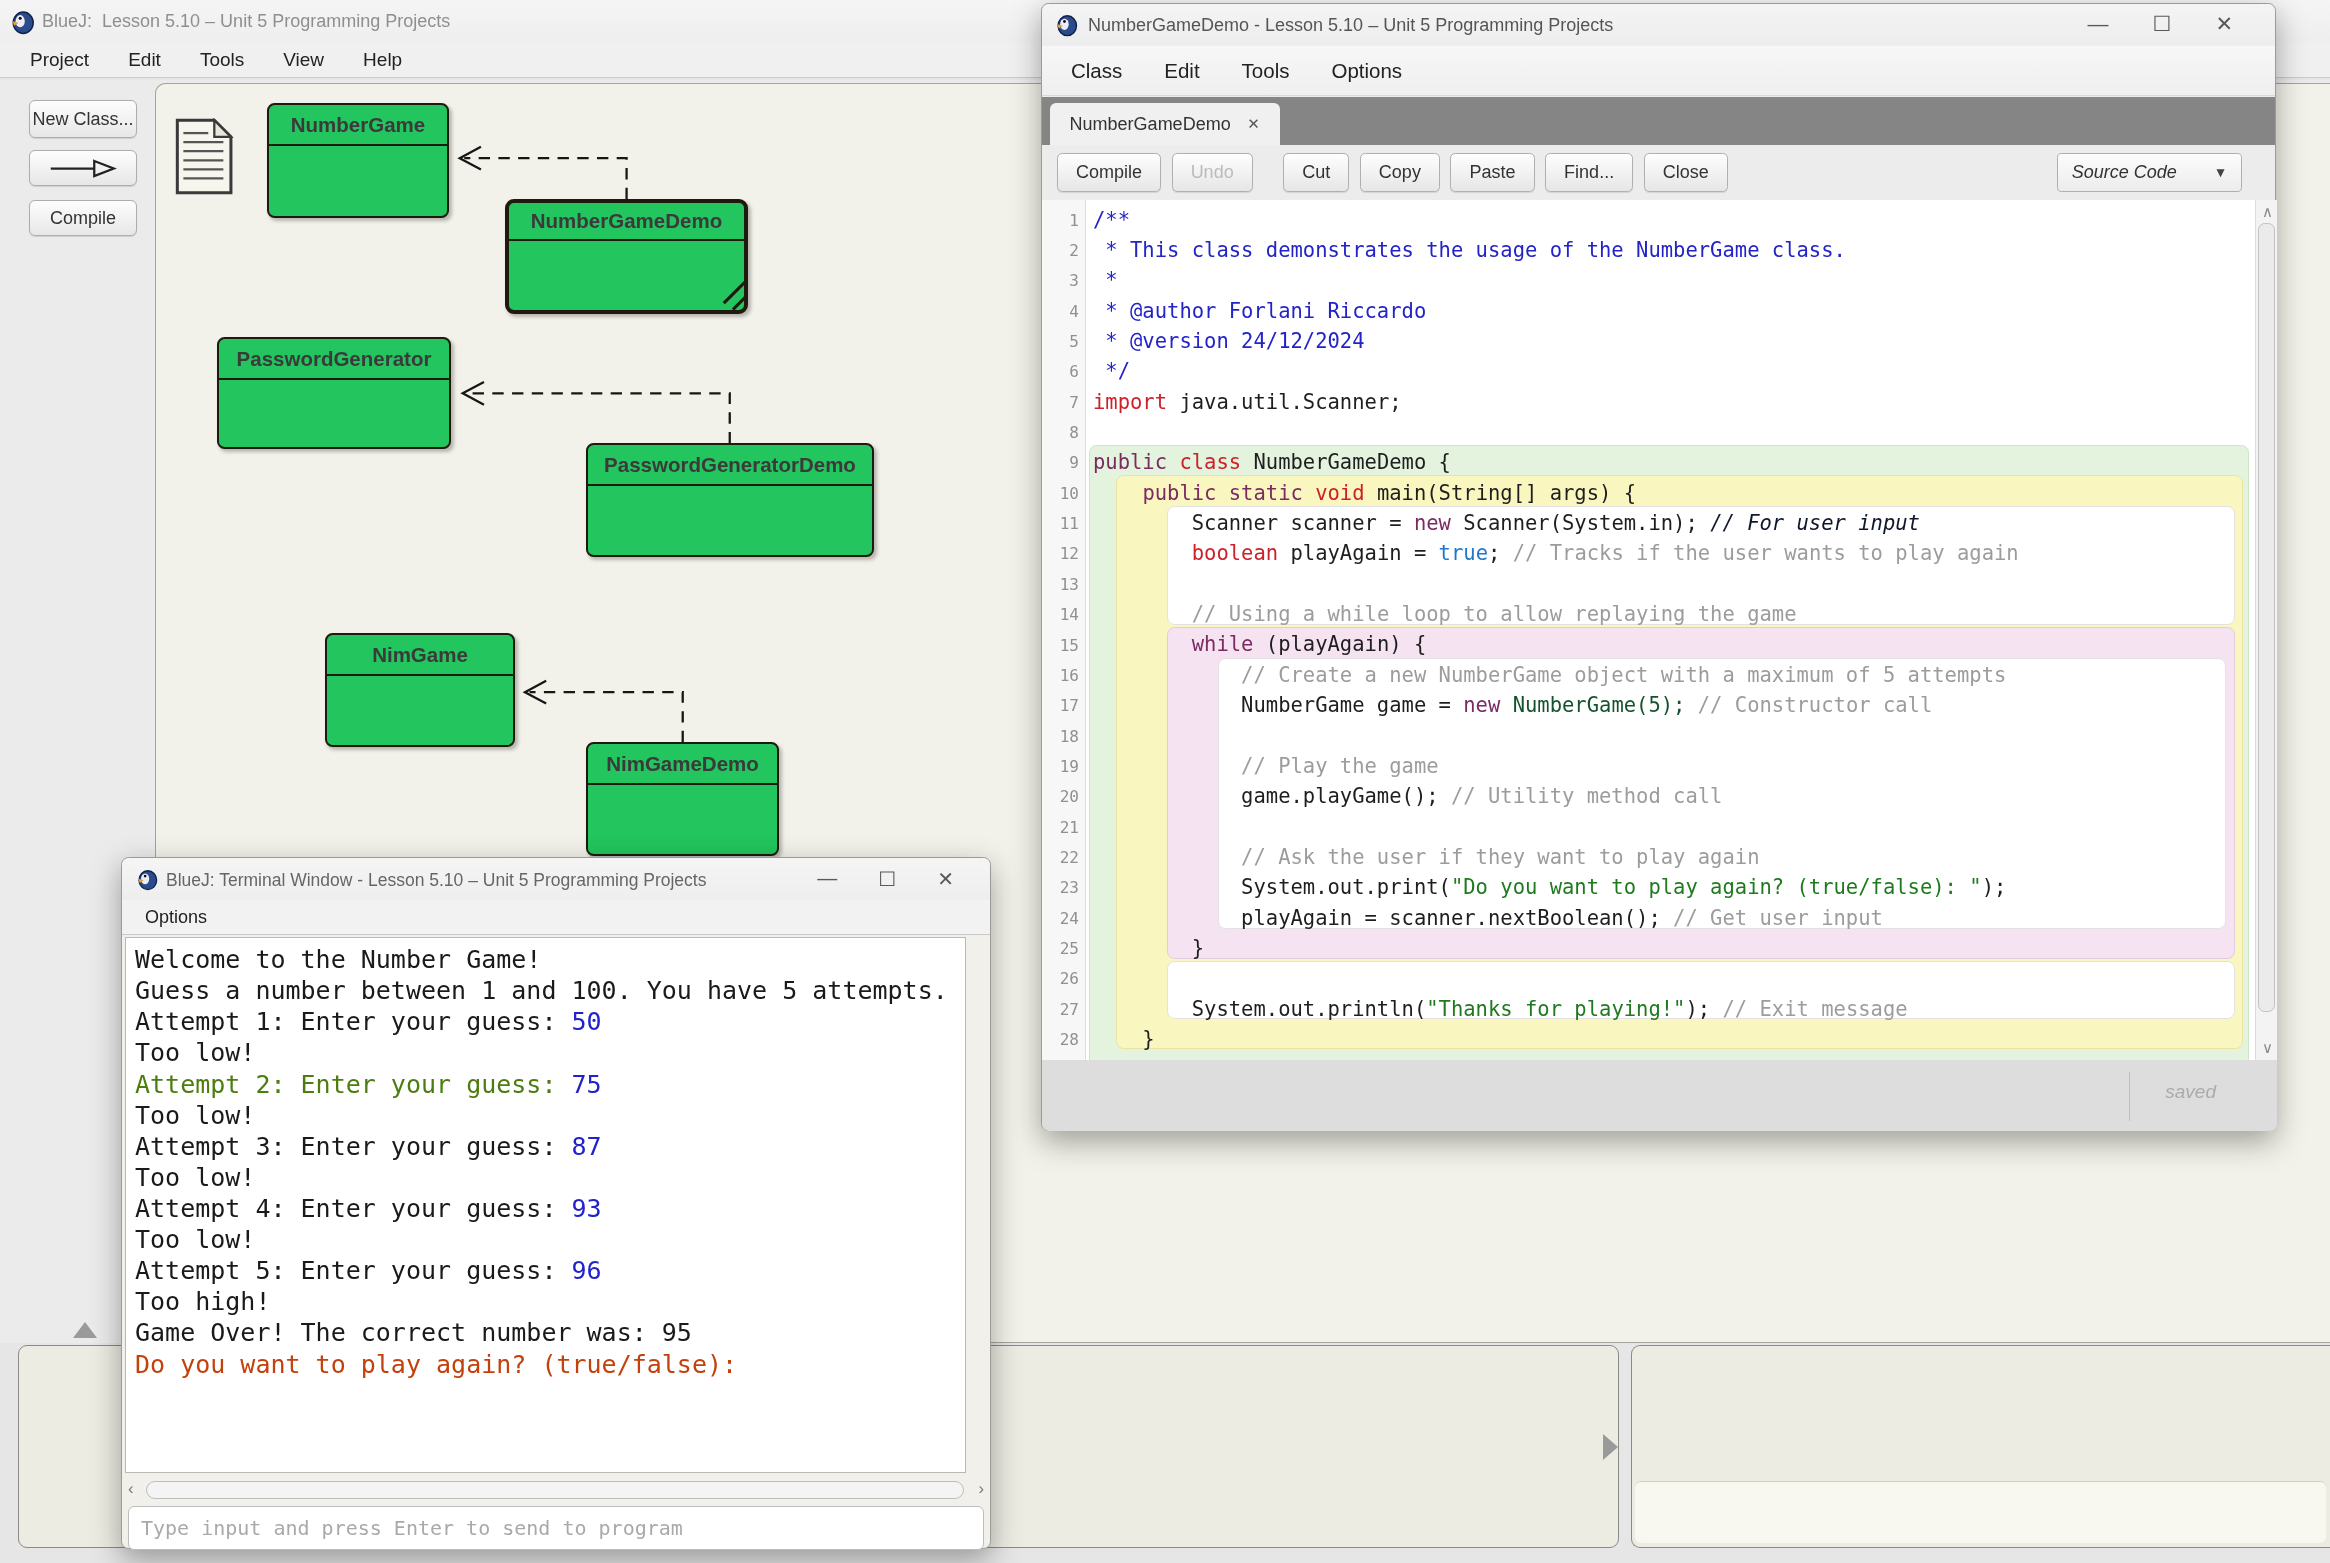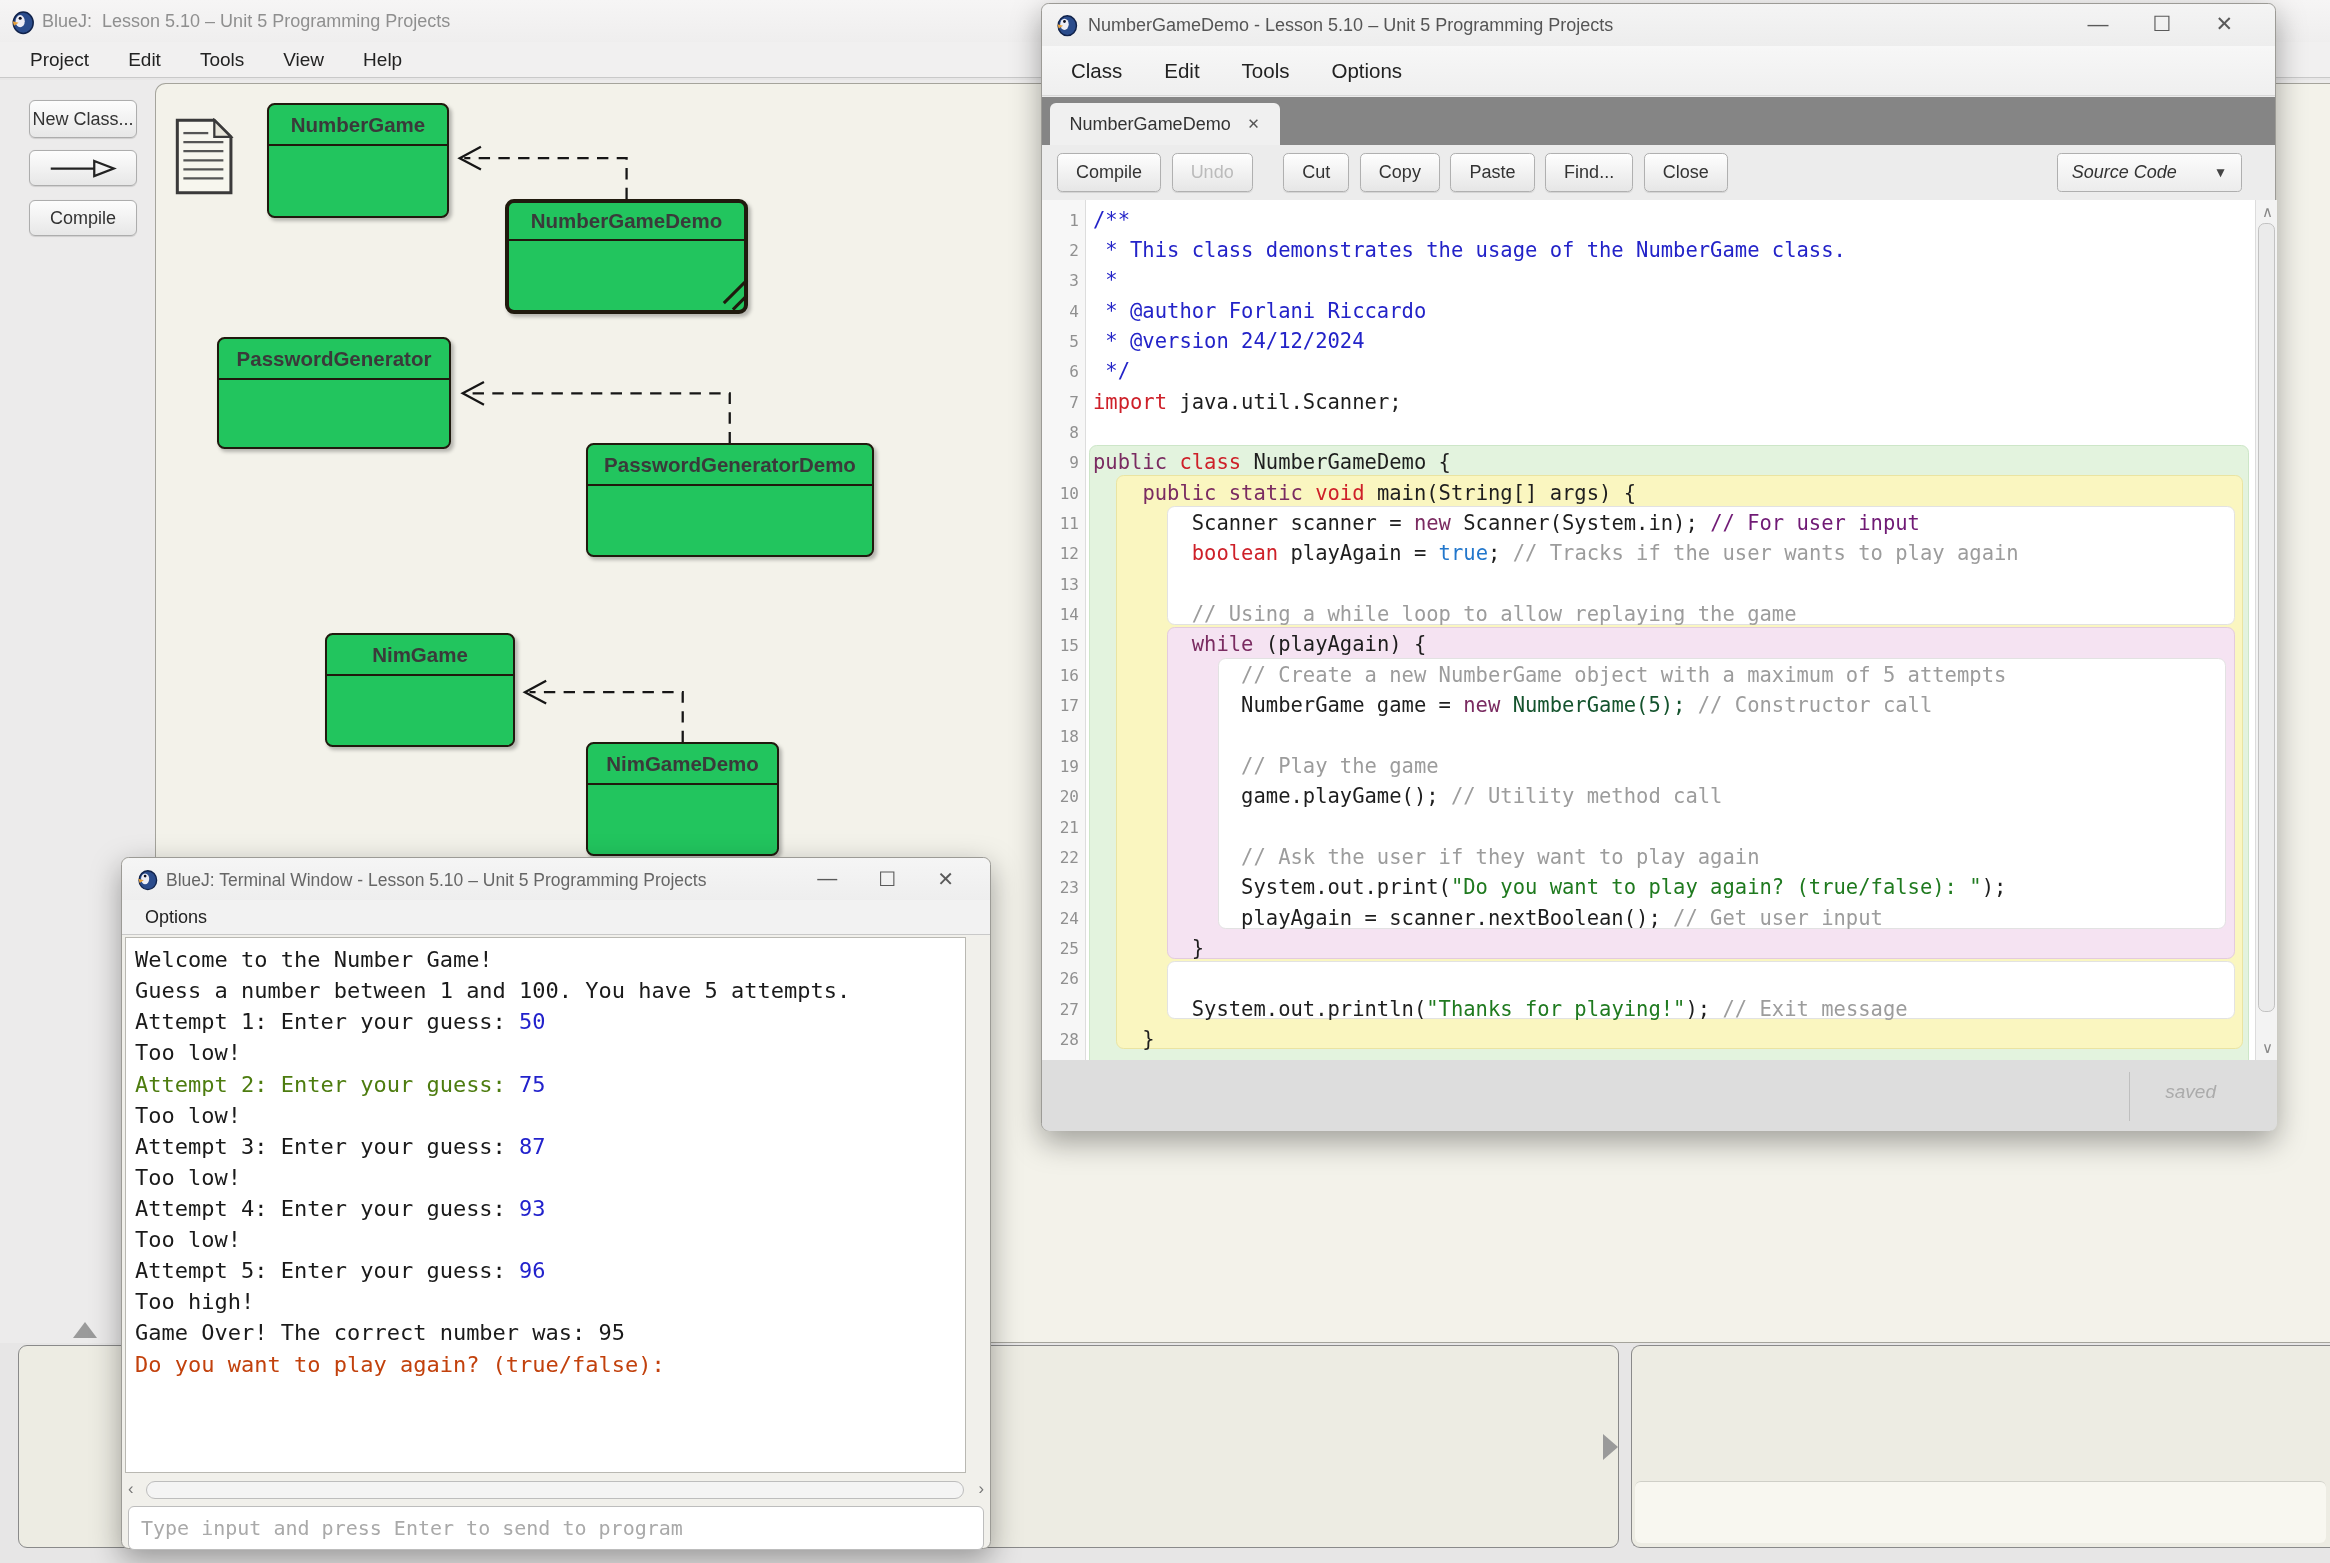--- a/index.html
+++ b/index.html
@@ -80,21 +80,21 @@
 
   
   #terminal { left:121px; top:857px; width:870px; height:692px; }
   #term-titlebar { left:0; top:0; width:100%; height:42px; background:linear-gradient(#F5F5F5,#EEE);
      border-radius:7.6px 7.6px 0 0; }
   #term-title { left:44px; top:12px; font-size:17.5px; color:#666; white-space:pre; }
   #term-menubar { left:0; top:42px; width:100%; height:35px; background:#F2F2F2;
      border-bottom:1.5px solid #C9C9C9; display:flex; align-items:center; padding-left:23px; }
   #term-menubar .menu-item { font-size:18px; }
   #term-content { left:3px; top:79px; width:841px; height:536px; background:#FFF; border:0.8px solid #B9B8B2; overflow:hidden; }
-  .term-line { position:absolute; left:9px; font-family:"DejaVu Sans Mono",monospace; font-size:22px;
+  .term-line { position:absolute; left:9px; font-family:"DejaVu Sans Mono",monospace; font-size:25px;
      line-height:31px; white-space:pre; }
   #term-hscroll { left:6px; top:621px; width:856px; height:21px; }
   #term-hthumb { left:18px; top:1.5px; width:818px; height:18px; background:#F4F4F4; border:0.8px solid #BDBDBD; border-radius:9px; }
   .hchev { position:absolute; top:0px; font-size:16.7px; color:#777; }
   #term-input { left:6px; top:648px; width:856px; height:44px; background:#FFF; border:0.8px solid #BDBDBD;
      border-radius:6px; display:flex; align-items:center; padding-left:12px;
      font-family:"DejaVu Sans Mono",monospace; font-size:20px; color:#A9A9A9; }
 
   svg { position:absolute; pointer-events:none; }
 </style>
@@ -236,21 +236,21 @@
           <div class="code-line" style="top: 4.6px; left: 6px;"><span style="color: rgb(35, 35, 200);">/**</span></div>
           <div class="code-line" style="top: 35px; left: 6px;"><span style="color: rgb(35, 35, 200);"> * This class demonstrates the usage of the NumberGame class.</span></div>
           <div class="code-line" style="top: 65px; left: 6px;"><span style="color: rgb(35, 35, 200);"> *</span></div>
           <div class="code-line" style="top: 96px; left: 6px;"><span style="color: rgb(35, 35, 200);"> * @author Forlani Riccardo</span></div>
           <div class="code-line" style="top: 126px; left: 6px;"><span style="color: rgb(35, 35, 200);"> * @version 24/12/2024</span></div>
           <div class="code-line" style="top: 156px; left: 6px;"><span style="color: rgb(35, 35, 200);"> */</span></div>
           <div class="code-line" style="top: 187px; left: 6px;"><span style="color: rgb(206, 32, 41);">import</span><span style="color: rgb(30, 30, 30);"> java.util.Scanner;</span></div>
           <div class="code-line" style="top: 217px; left: 6px;"></div>
           <div class="code-line" style="top: 247px; left: 6px;"><span style="color: rgb(122, 43, 97);">public </span><span style="color: rgb(206, 32, 41);">class </span><span style="color: rgb(30, 30, 30);">NumberGameDemo {</span></div>
           <div class="code-line" style="top: 278px; left: 6px;"><span style="color: rgb(30, 30, 30);">    </span><span style="color: rgb(122, 43, 97);">public static </span><span style="color: rgb(206, 32, 41);">void </span><span style="color: rgb(30, 30, 30);">main(String[] args) {</span></div>
-          <div class="code-line" style="top: 308px; left: 6px;"><span style="color: rgb(30, 30, 30);">        Scanner scanner = </span><span style="color: rgb(122, 43, 97);">new</span><span style="color: rgb(30, 30, 30);"> Scanner(System.in); </span><span style="color: #701a75;">// For user input</span></div>
+          <div class="code-line" style="top: 308px; left: 6px;"><span style="color: rgb(30, 30, 30);">        Scanner scanner = </span><span style="color: rgb(122, 43, 97);">new</span><span style="color: rgb(30, 30, 30);"> Scanner(System.in); </span><span style="color: #0f172a; font-style: italic;">// For user input</span></div>
           <div class="code-line" style="top: 338px; left: 6px;"><span style="color: rgb(30, 30, 30);">        </span><span style="color: rgb(206, 32, 41);">boolean</span><span style="color: rgb(30, 30, 30);"> playAgain = </span><span style="color: rgb(34, 119, 204);">true</span><span style="color: rgb(30, 30, 30);">; </span><span style="color: rgb(156, 156, 156);">// Tracks if the user wants to play again</span></div>
           <div class="code-line" style="top: 369px; left: 6px;"></div>
           <div class="code-line" style="top: 399px; left: 6px;"><span style="color: rgb(30, 30, 30);">        </span><span style="color: rgb(156, 156, 156);">// Using a while loop to allow replaying the game</span></div>
           <div class="code-line" style="top: 429px; left: 6px;"><span style="color: rgb(30, 30, 30);">        </span><span style="color: rgb(122, 43, 97);">while</span><span style="color: rgb(30, 30, 30);"> (playAgain) {</span></div>
           <div class="code-line" style="top: 460px; left: 6px;"><span style="color: rgb(30, 30, 30);">            </span><span style="color: rgb(156, 156, 156);">// Create a new NumberGame object with a maximum of 5 attempts</span></div>
           <div class="code-line" style="top: 490px; left: 6px;"><span style="color: rgb(30, 30, 30);">            NumberGame game = </span><span style="color: rgb(122, 43, 97);">new</span><span style="color: #14532d; text-align: center;"> NumberGame(5); </span><span style="color: rgb(156, 156, 156);">// Constructor call</span></div>
           <div class="code-line" style="top: 521px; left: 6px;"></div>
           <div class="code-line" style="top: 551px; left: 6px;"><span style="color: rgb(30, 30, 30);">            </span><span style="color: rgb(156, 156, 156);">// Play the game</span></div>
           <div class="code-line" style="top: 581px; left: 6px;"><span style="color: rgb(30, 30, 30);">            game.playGame(); </span><span style="color: rgb(156, 156, 156);">// Utility method call</span></div>
           <div class="code-line" style="top: 612px; left: 6px;"></div>

